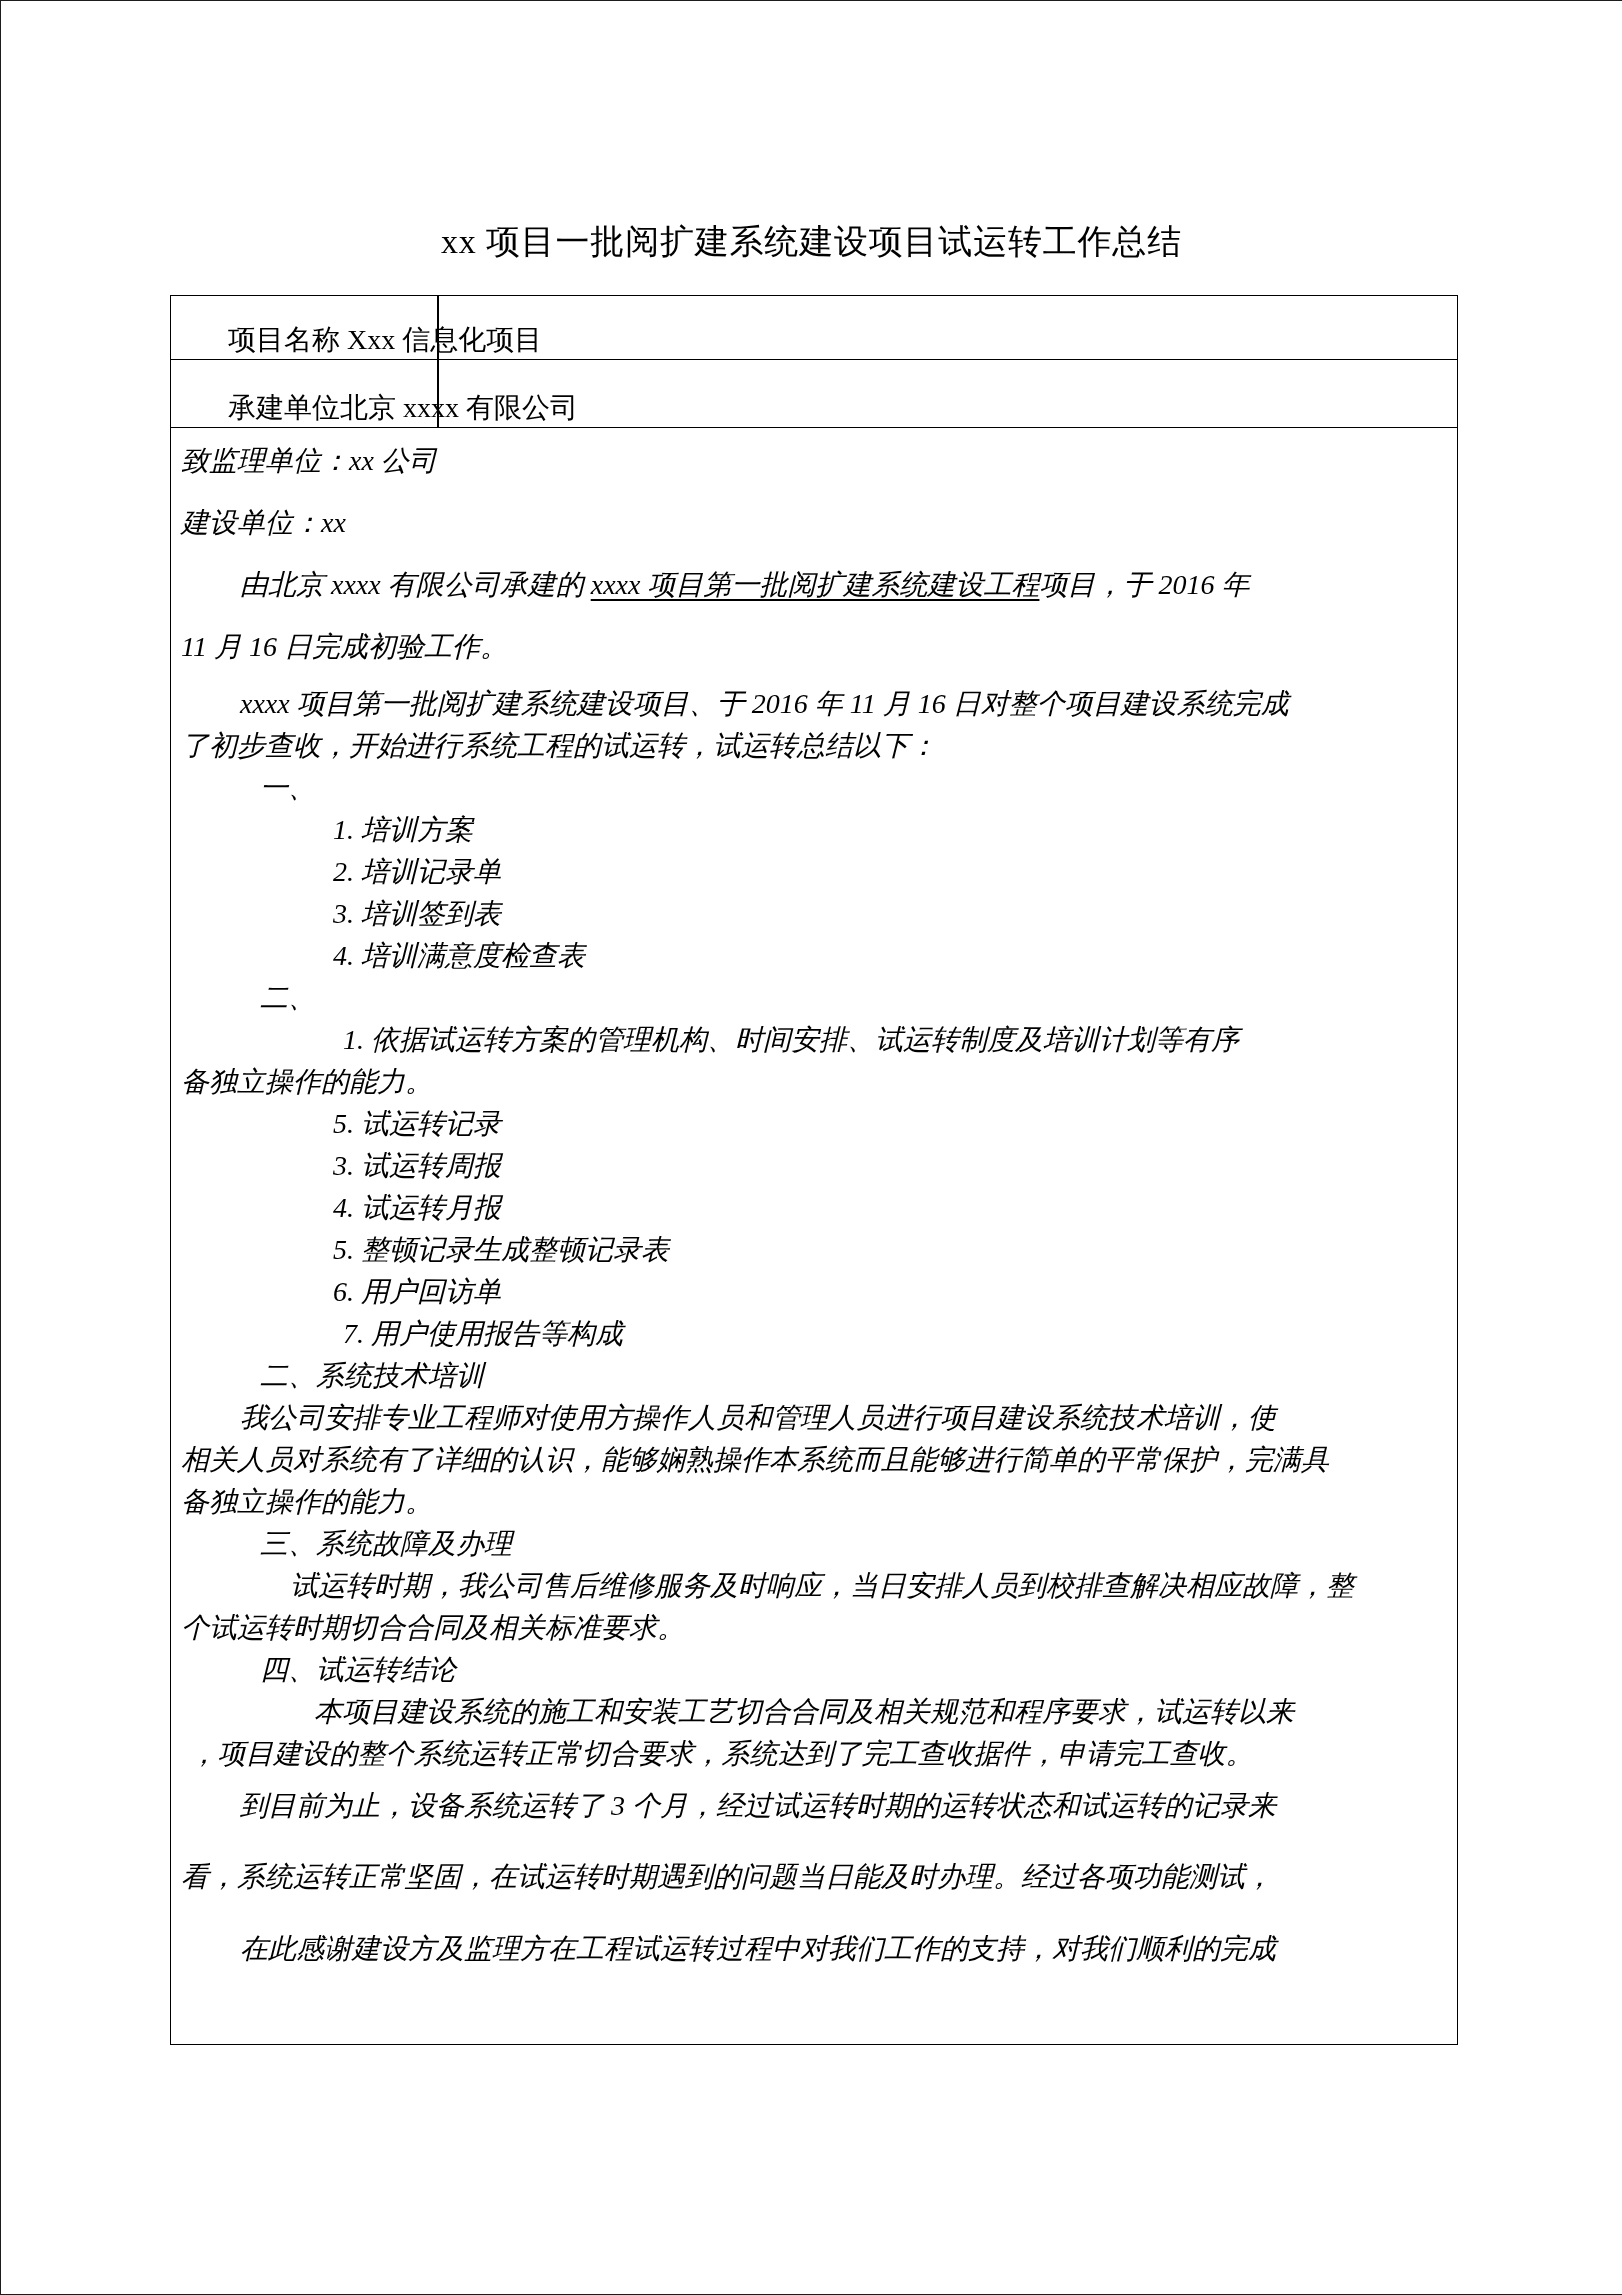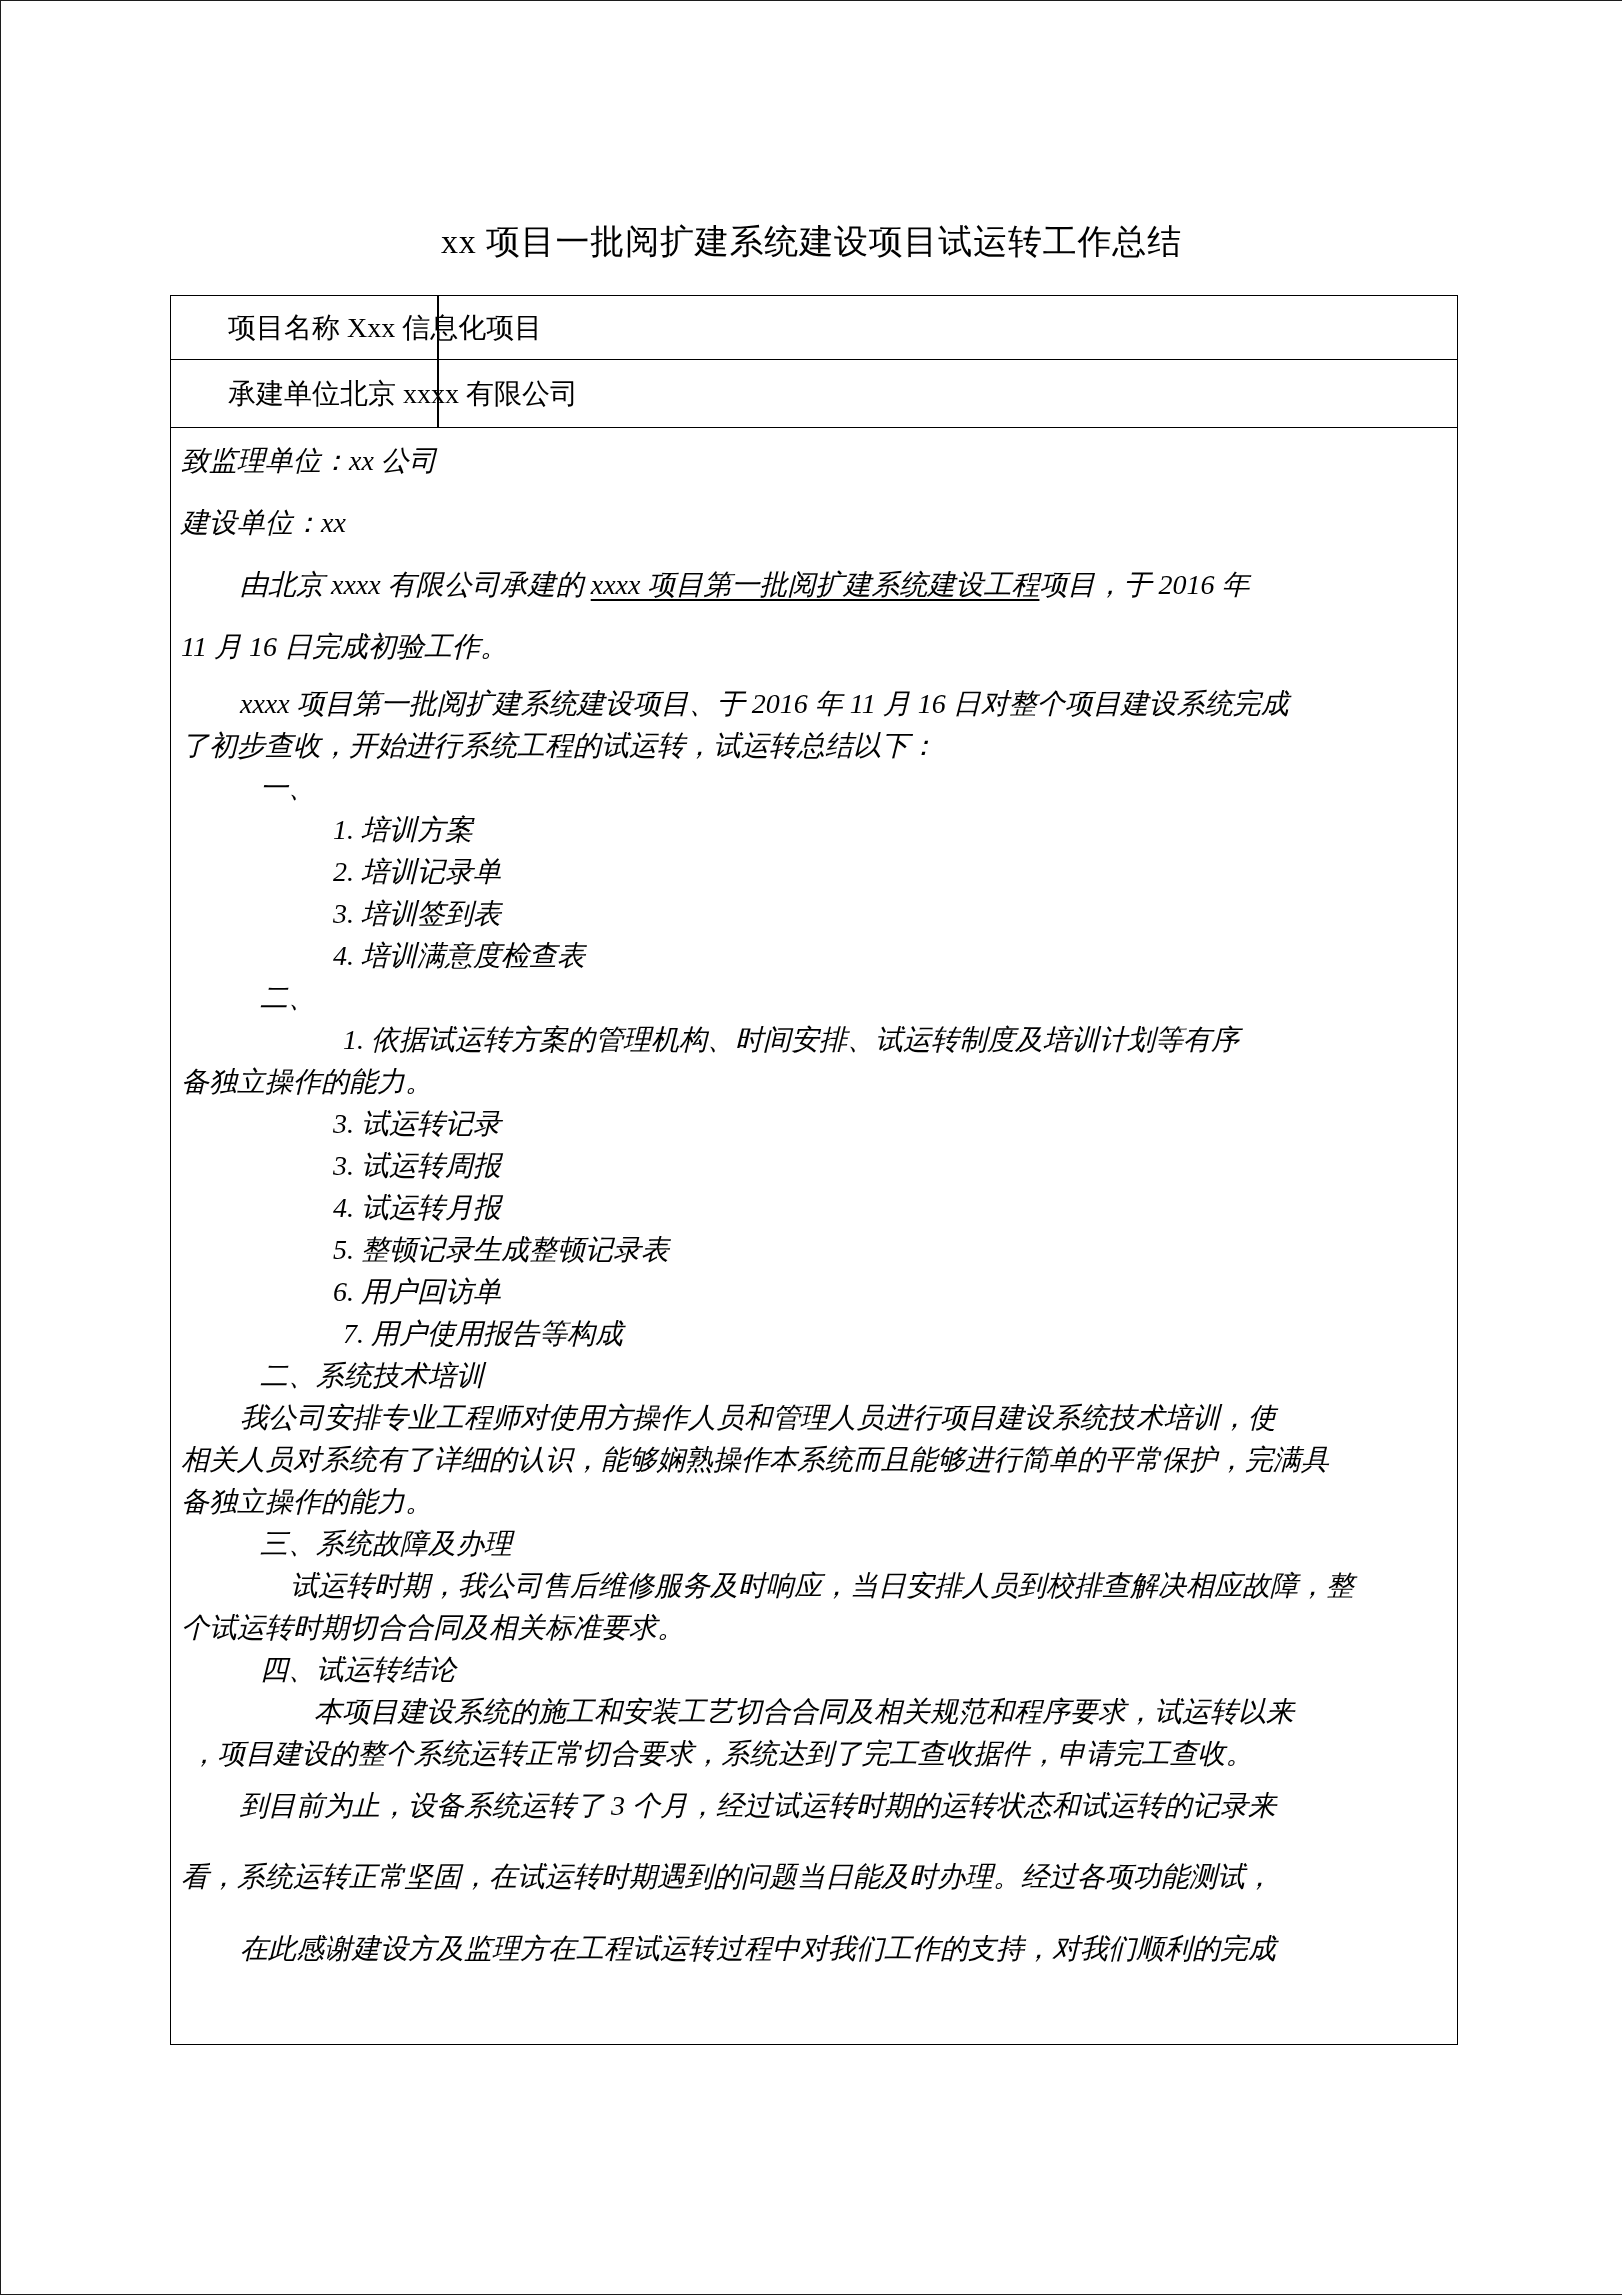--- a/index.html
+++ b/index.html
@@ -30,21 +30,21 @@
     top: 294px;
     width: 1288px;
     height: 1750px;
     border: 1.7px solid #000000;
   }
   .header-row {
     position: relative;
     height: 64px;
     border-bottom: 1.7px solid #000000;
     display: flex;
-    align-items: center;
+    align-items: flex-end;
     padding-left: 57px;
     font-size: 28px;
     white-space: pre;
   }
   .header-row.row2 { height: 68px; }
   .col-divider {
     position: absolute;
     left: 266px;
     top: 0;
     height: 100%;
@@ -108,21 +108,21 @@
 
       <div class="line ind-sec">一、</div>
       <div class="line ind-item">1. 培训方案</div>
       <div class="line ind-item">2. 培训记录单</div>
       <div class="line ind-item">3. 培训签到表</div>
       <div class="line ind-item">4. 培训满意度检查表</div>
 
       <div class="line ind-sec">二、</div>
       <div class="line ind-item-wide">1. 依据试运转方案的管理机构、时间安排、试运转制度及培训计划等有序</div>
       <div class="line">备独立操作的能力。</div>
-      <div class="line ind-item">3. 试运转记录</div>
+      <div class="line ind-item">5. 试运转记录</div>
       <div class="line ind-item">3. 试运转周报</div>
       <div class="line ind-item">4. 试运转月报</div>
       <div class="line ind-item">5. 整顿记录生成整顿记录表</div>
       <div class="line ind-item">6. 用户回访单</div>
       <div class="line ind-item-wide">7. 用户使用报告等构成</div>
 
       <div class="line ind-sec">二、系统技术培训</div>
       <div class="line ind-para">我公司安排专业工程师对使用方操作人员和管理人员进行项目建设系统技术培训，使</div>
       <div class="line">相关人员对系统有了详细的认识，能够娴熟操作本系统而且能够进行简单的平常保护，完满具</div>
       <div class="line">备独立操作的能力。</div>

